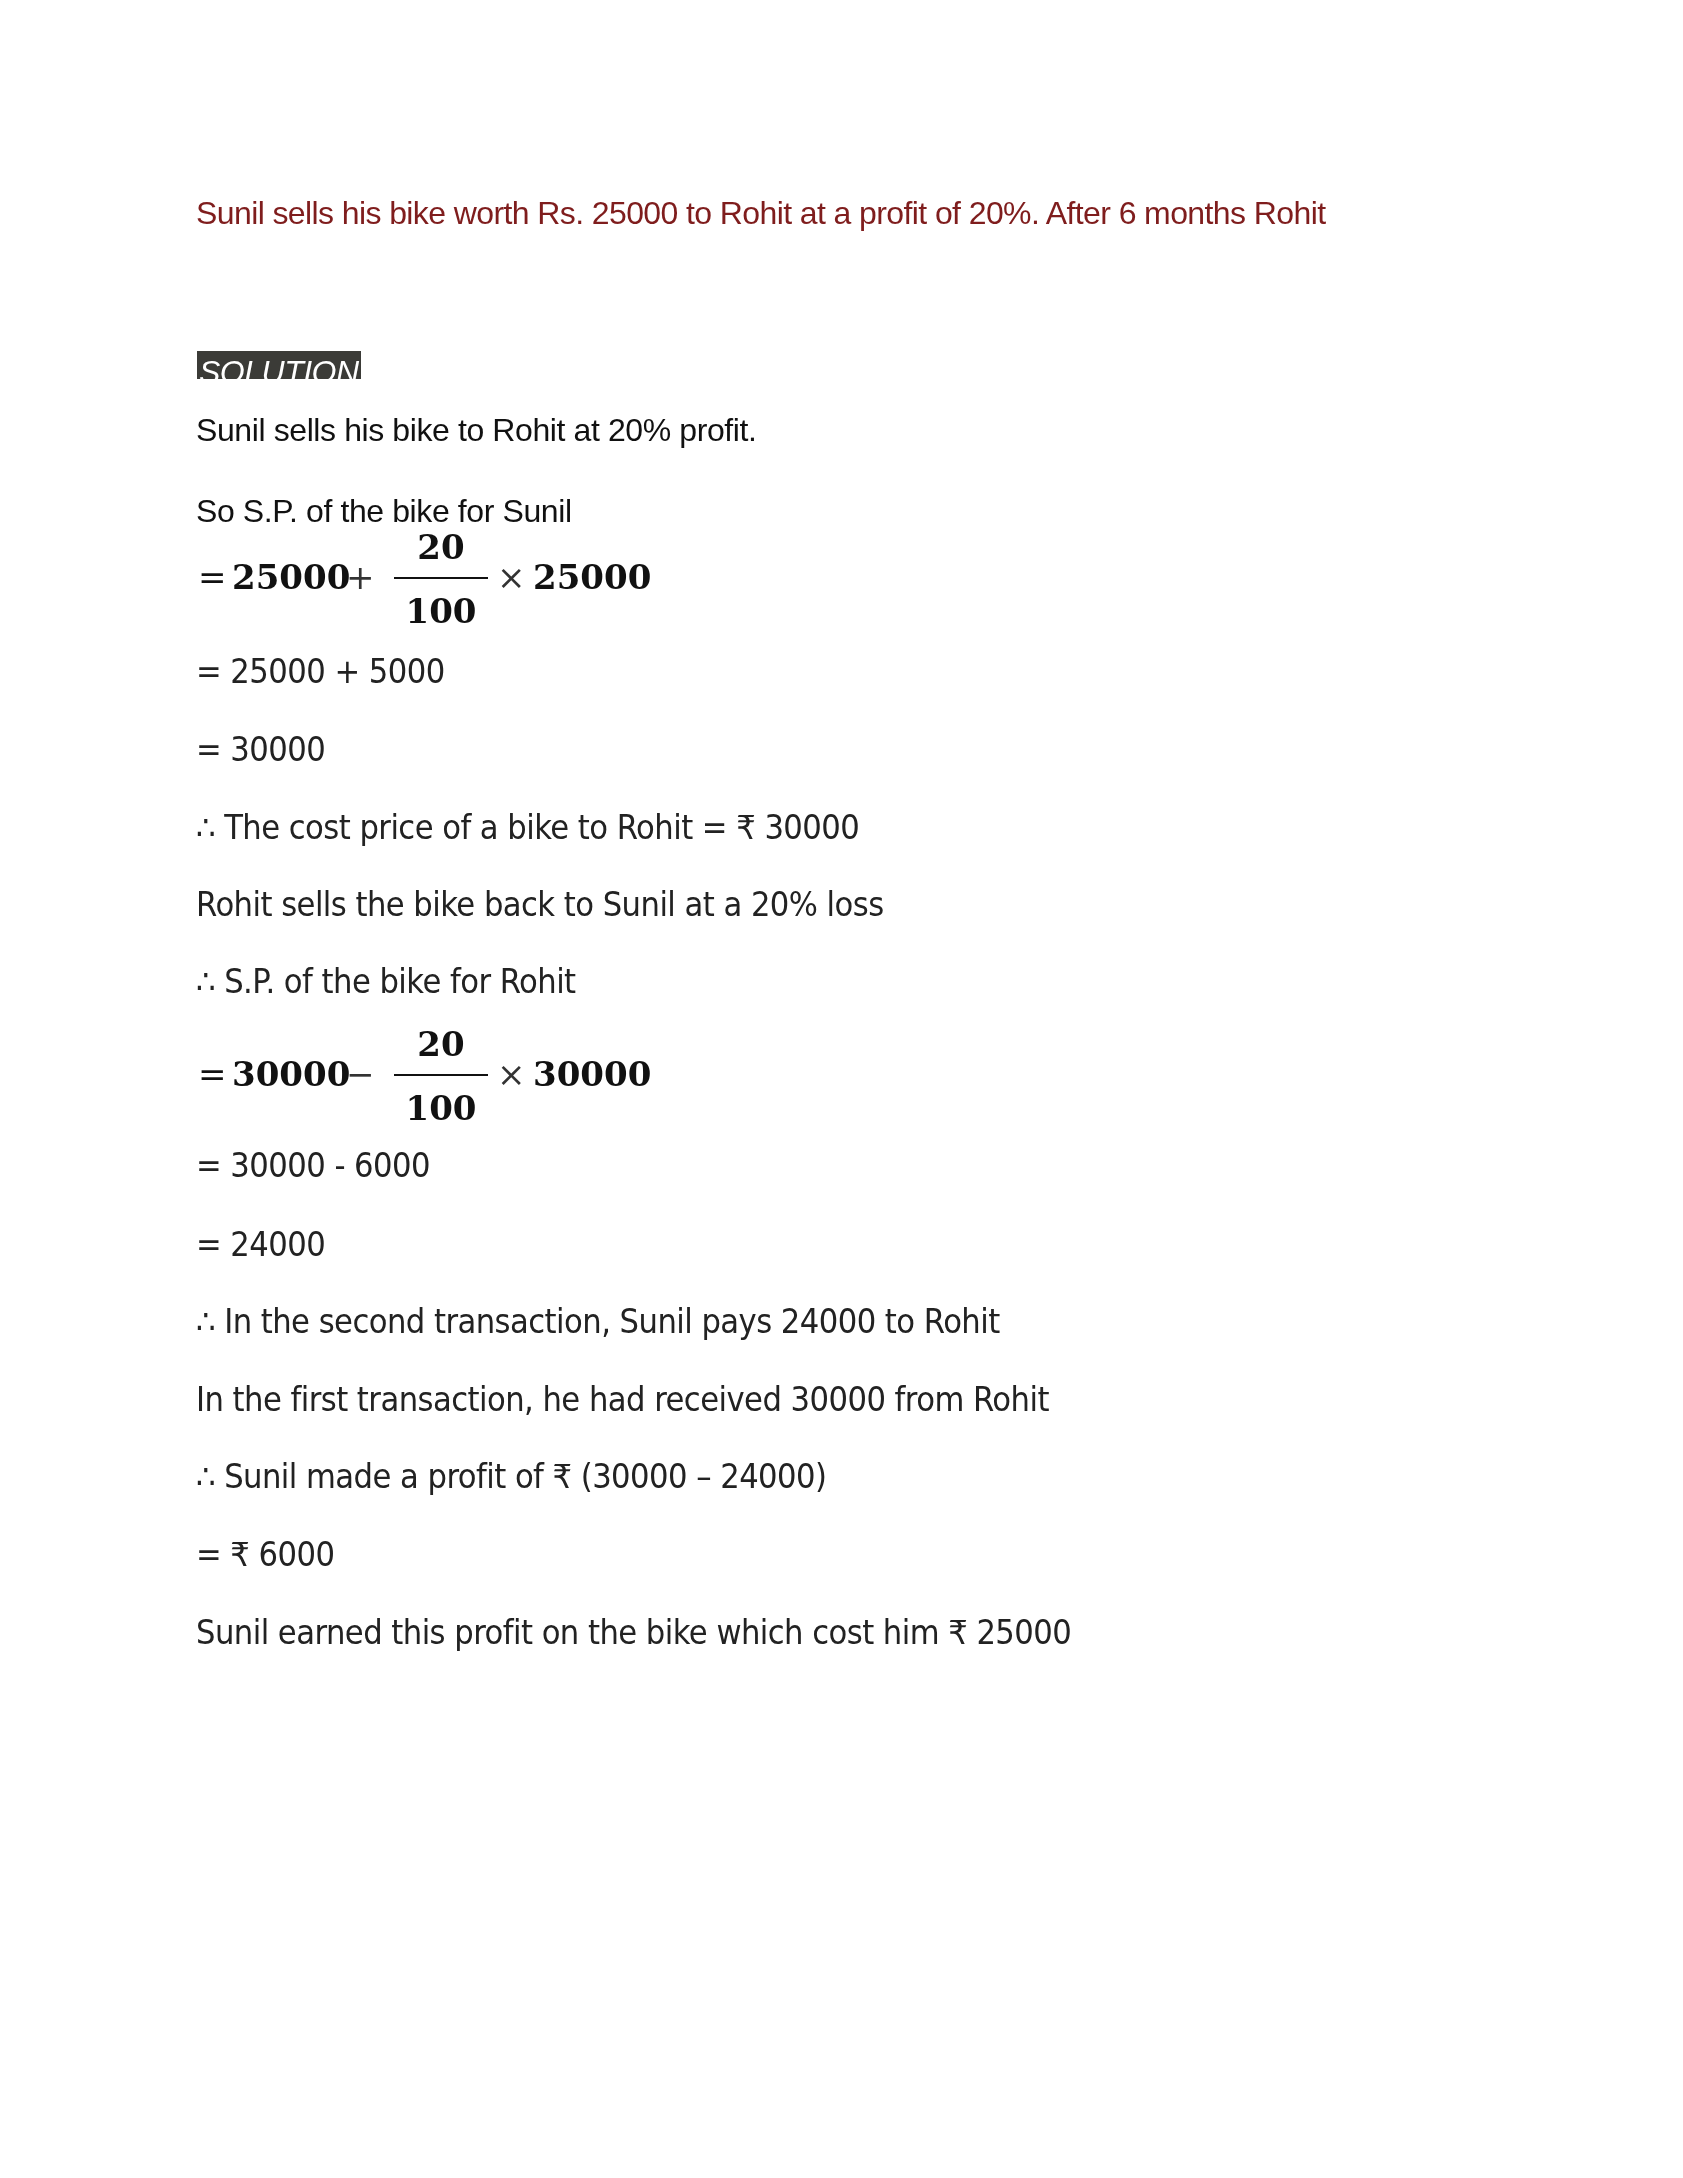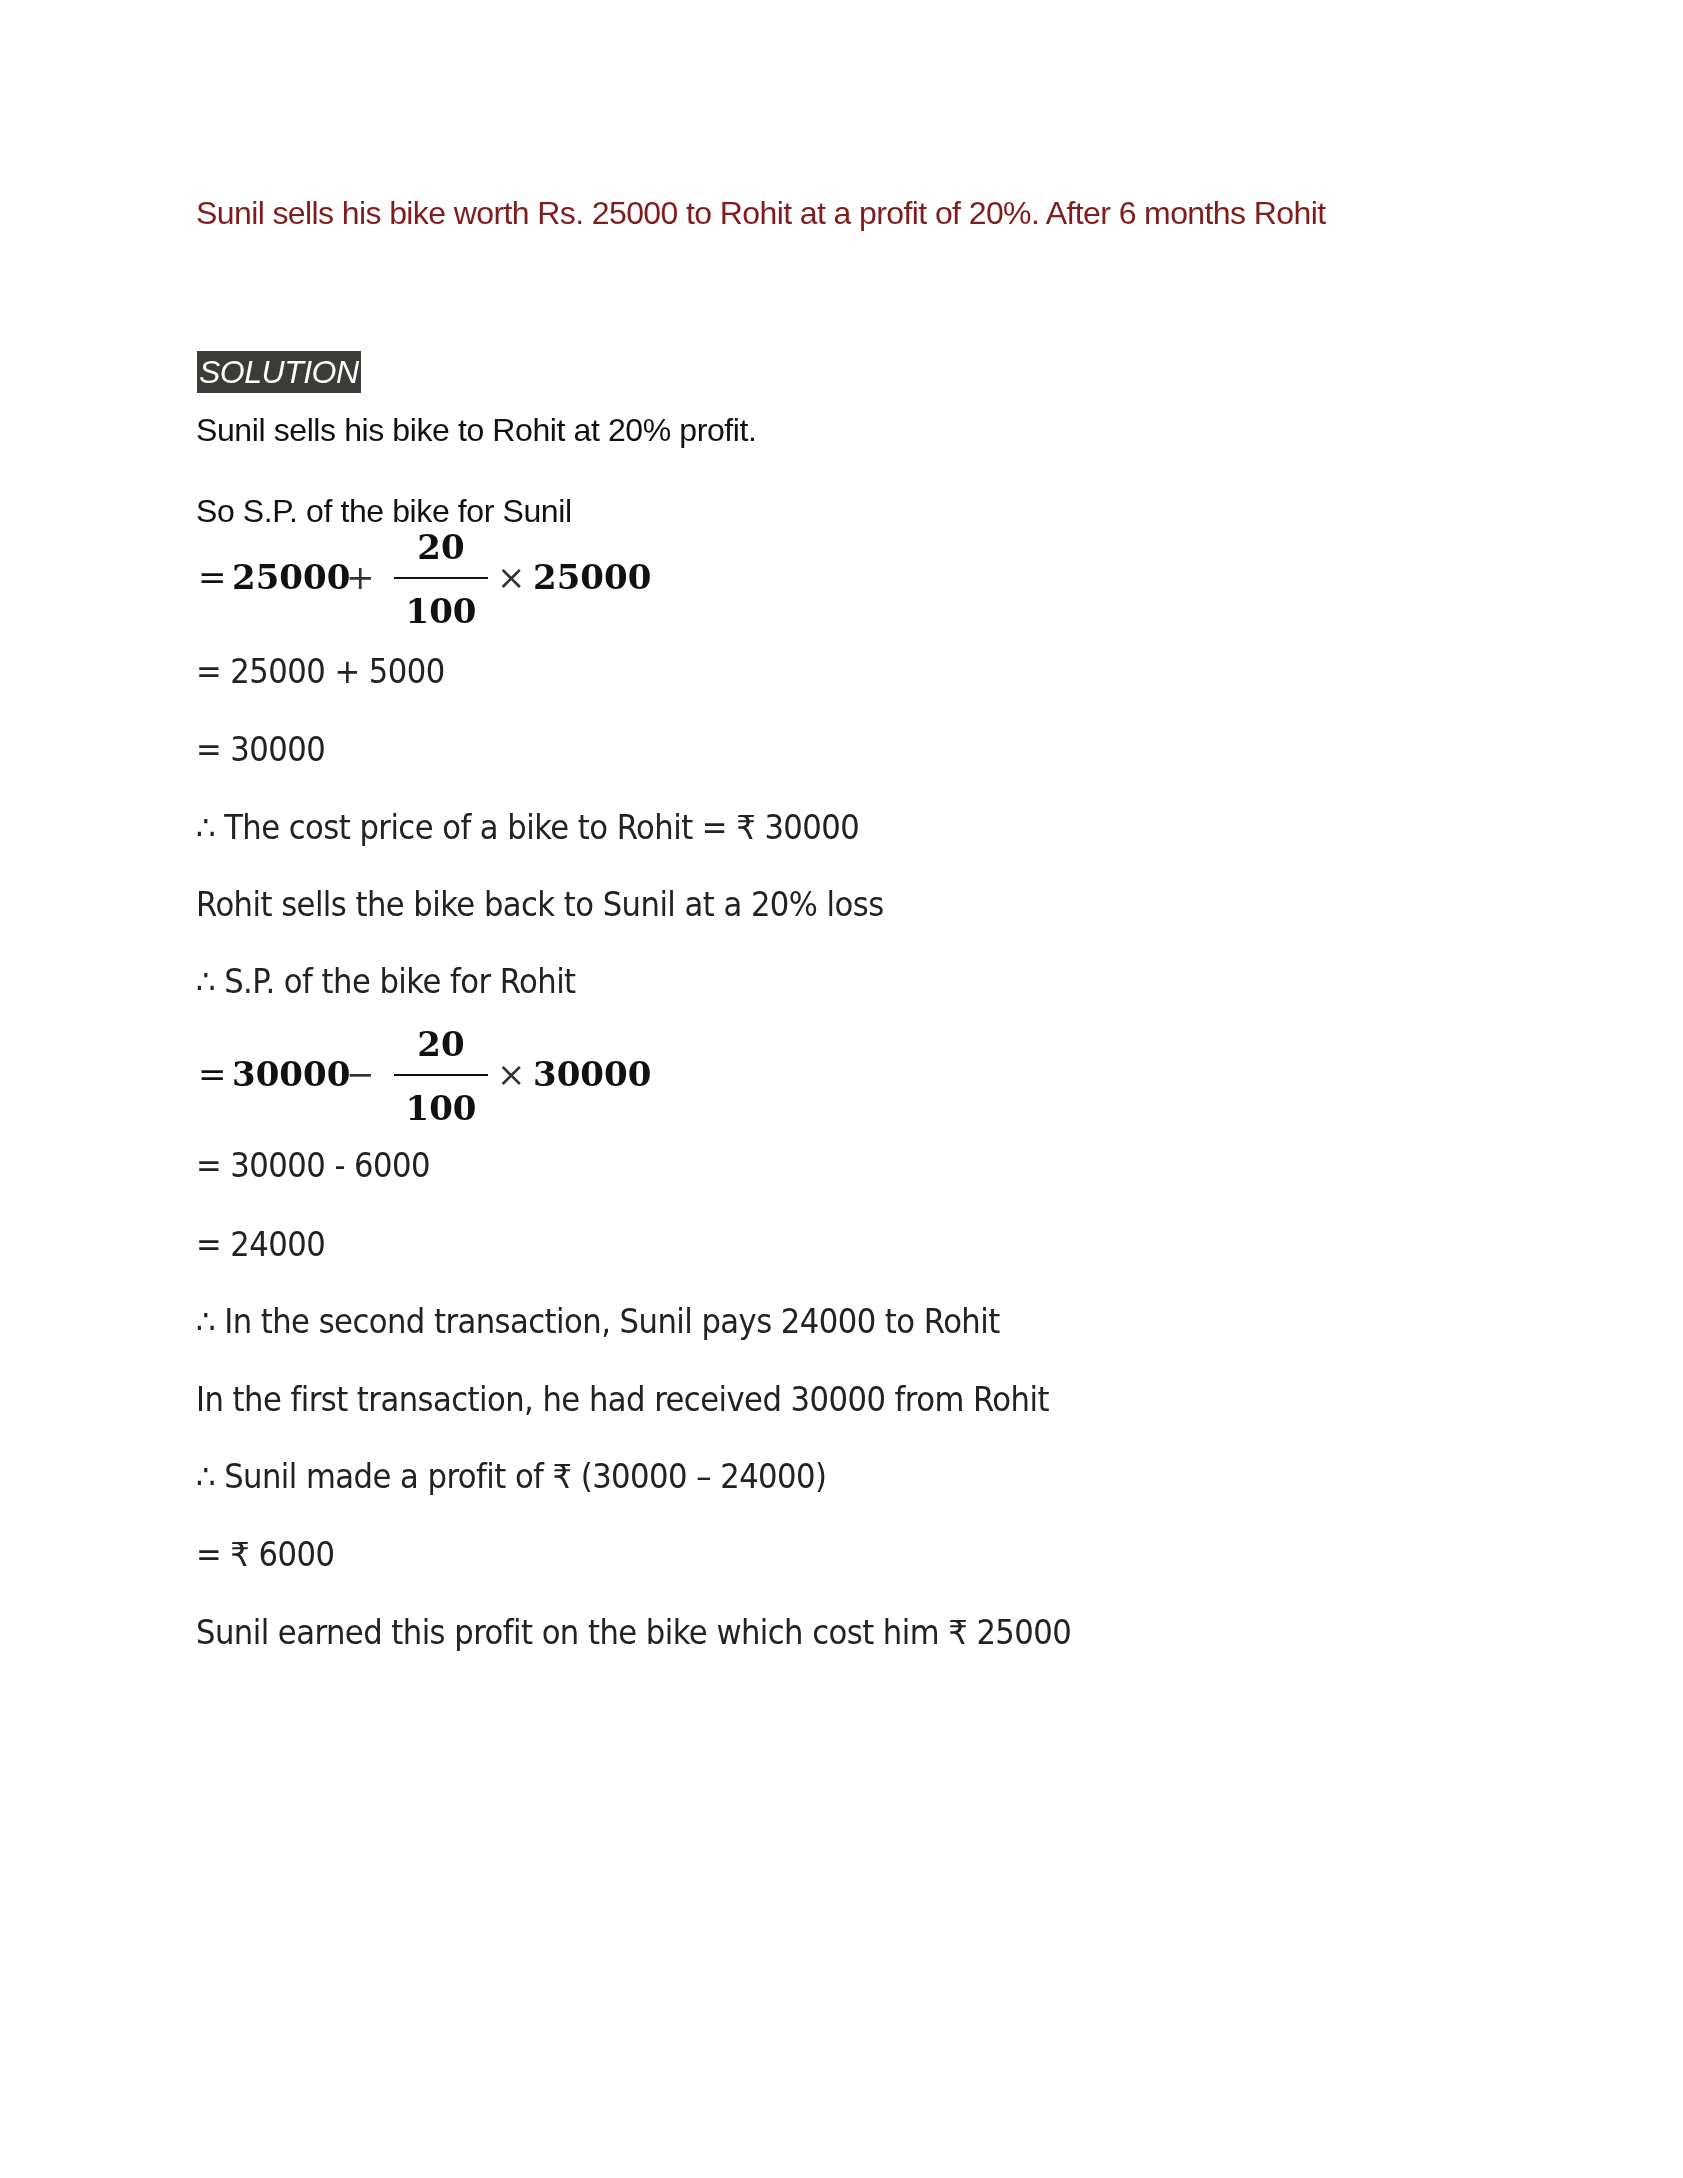--- a/index.html
+++ b/index.html
@@ -1,19 +1,19 @@
 <!DOCTYPE html>
 <html><head>
 <meta charset="utf-8">
 <style>
   html,body{margin:0;padding:0;background:#ffffff;}
   body{width:1683px;height:2178px;position:relative;overflow:hidden;color:#111;}
   .q{position:absolute;left:196px;top:194px;width:1247px;font-family:"Liberation Sans",sans-serif;font-size:32px;line-height:38px;letter-spacing:-0.6px;color:#7f1d1d;}
   .q span{display:block;white-space:nowrap;}
-  .sol{position:absolute;left:197px;top:351px;height:42px;padding:0 2px 0 2px;background:#3b3b37;color:#fff;font-family:"Liberation Sans",sans-serif;font-style:italic;font-size:32px;line-height:42px;letter-spacing:-0.5px;text-align:right;}
+  .sol{position:absolute;left:197px;top:351px;height:28px;padding:0 2px 0 2px;background:#3b3b37;color:#fff;font-family:"Liberation Sans",sans-serif;font-style:italic;font-size:32px;line-height:42px;letter-spacing:-0.5px;text-align:right;}
   .arial{position:absolute;left:196px;font-family:"Liberation Sans",sans-serif;font-size:32px;letter-spacing:-0.4px;white-space:nowrap;color:#111;line-height:40px;text-align:right;}
   .seg{position:absolute;left:196px;font-family:"DejaVu Sans",sans-serif;font-size:33px;white-space:nowrap;color:#222;line-height:44px;letter-spacing:-0.6px;transform:scaleX(0.93);transform-origin:left center;}
   .eq{position:absolute;left:196px;height:109px;font-family:"DejaVu Serif",serif;font-size:34px;color:#111;white-space:nowrap;}
   .eq .part{position:absolute;top:0;line-height:109px;}
   .eq .bold{font-weight:bold;}
   .eq .frac{position:absolute;top:0;width:94px;height:109px;}
   .eq .num{position:absolute;left:0;top:4px;width:94px;text-align:center;font-weight:bold;line-height:40px;}
   .eq .bar{position:absolute;left:0;top:54px;width:94px;height:2px;background:#111;}
   .eq .den{position:absolute;left:0;top:68px;width:94px;text-align:center;font-weight:bold;line-height:40px;}
   .eq .op{color:#333;font-weight:normal;}

